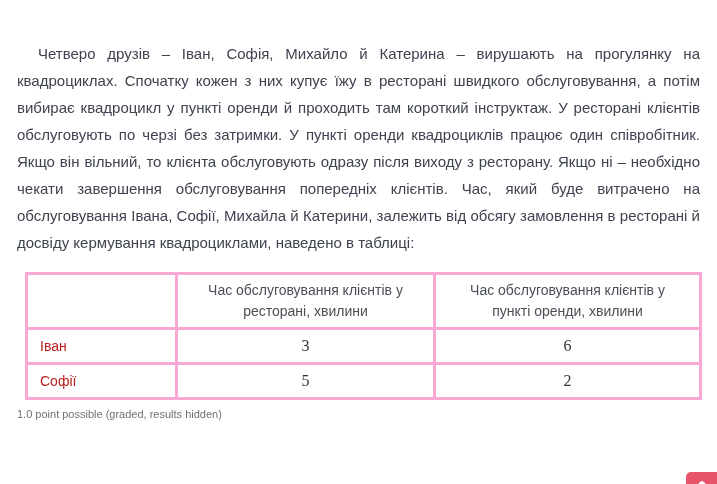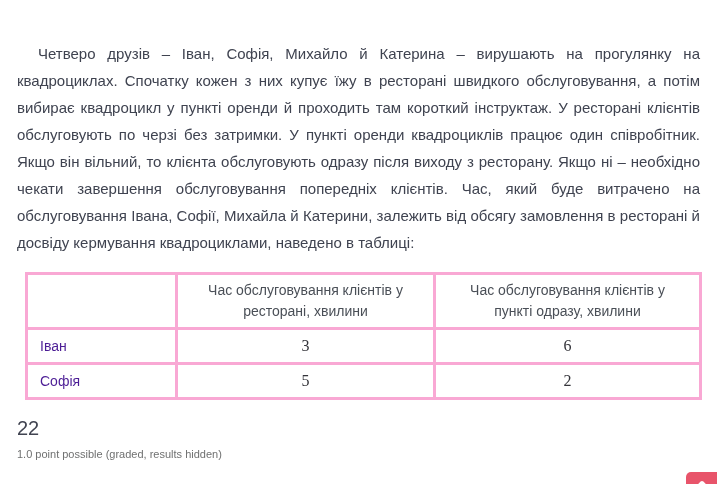--- a/index.html
+++ b/index.html
@@ -43,21 +43,21 @@
     font-weight: normal;
     font-size: 14px;
     line-height: 21px;
     color: #4a4f57;
     text-align: center;
     padding: 5px 22px;
     height: 40px;
   }
   table.svc td.name-cell {
     font-size: 14px;
-    color: #4c1d95;
+    color: #b91c1c;
     text-align: left;
     padding: 8px 12px;
   }
   table.svc td.num-cell {
     font-family: "Liberation Serif", "DejaVu Serif", serif;
     font-size: 16px;
     color: #34343a;
     text-align: center;
     padding: 7px 12px;
   }
@@ -102,38 +102,37 @@
   <table class="svc">
     <colgroup>
       <col style="width:150px">
       <col style="width:258px">
       <col style="width:266px">
     </colgroup>
     <thead>
       <tr>
         <th></th>
         <th>Час обслуговування клієнтів у ресторані, хвилини</th>
-        <th>Час обслуговування клієнтів у пункті одразу, хвилини</th>
+        <th>Час обслуговування клієнтів у пункті оренди, хвилини</th>
       </tr>
     </thead>
     <tbody>
       <tr>
         <td class="name-cell">Іван</td>
         <td class="num-cell">3</td>
         <td class="num-cell">6</td>
       </tr>
       <tr>
-        <td class="name-cell">Софія</td>
+        <td class="name-cell">Софії</td>
         <td class="num-cell">5</td>
         <td class="num-cell">2</td>
       </tr>
     </tbody>
   </table>
 
-  <h2 class="qnum">22</h2>
 
   <div class="points">1.0 point possible (graded, results hidden)</div>
 
   <button class="back-to-top">
     <span>
       <svg width="22" height="22" viewBox="0 0 22 22" fill="none">
         <polyline points="5,11 11,5 17,11" stroke="#ffffff" stroke-width="4" stroke-linecap="round" stroke-linejoin="round"></polyline>
         <polyline points="5,18 11,12 17,18" stroke="#ffffff" stroke-width="4" stroke-linecap="round" stroke-linejoin="round"></polyline>
       </svg>
     </span>

